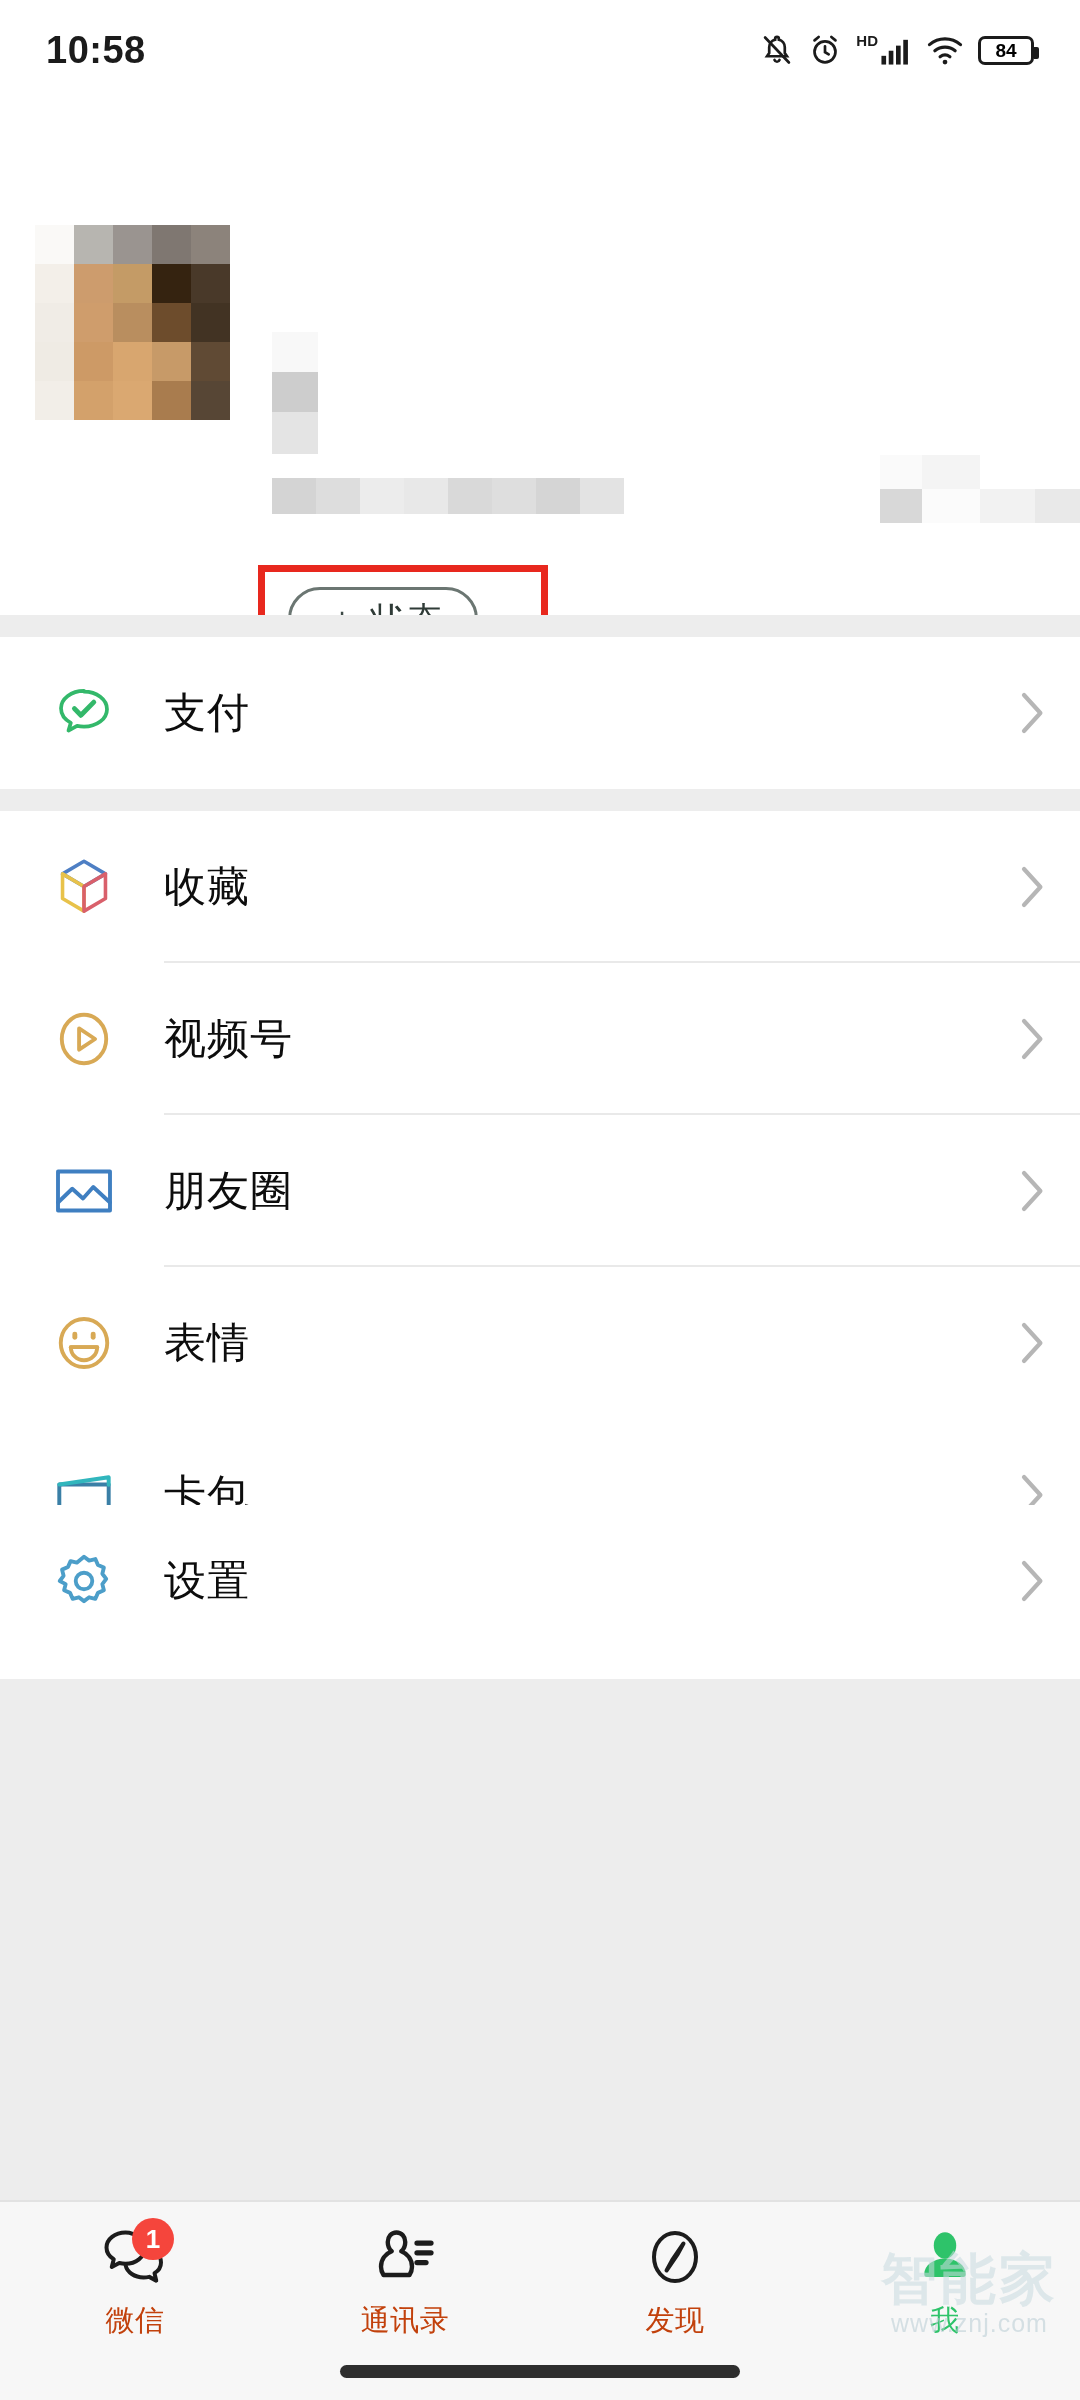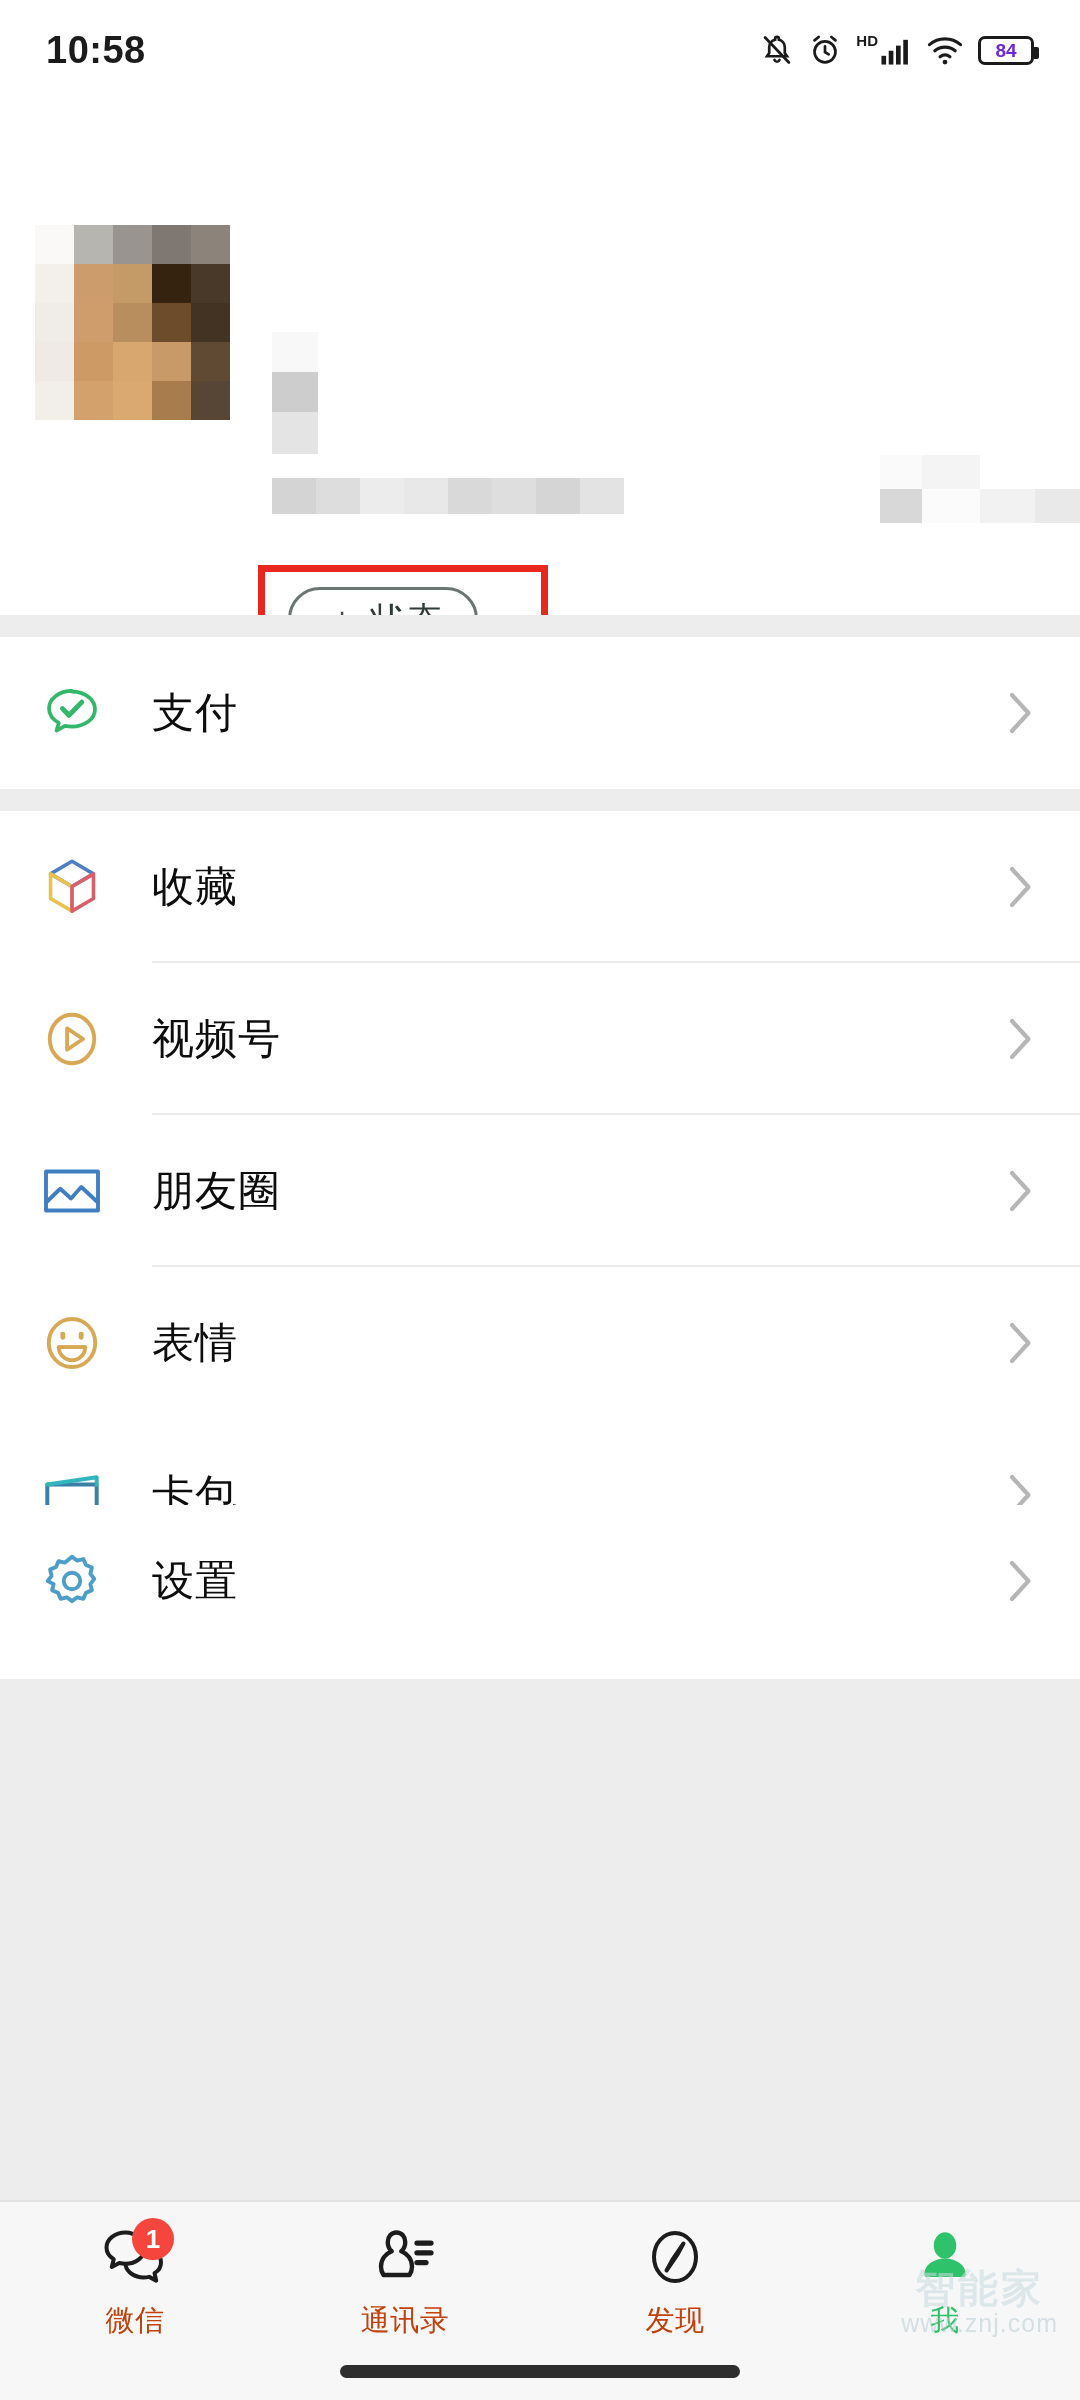--- a/index.html
+++ b/index.html
@@ -25,21 +25,21 @@
   .sb-hd { font-size:15px; font-weight:700; color:#1b1b1b; line-height:1; margin-bottom:20px; }
   .battery {
     position:relative; width:56px; height:29px;
     border:3px solid #1b1b1b; border-radius:7px;
     display:flex; align-items:center; justify-content:center;
   }
   .battery::after {
     content:""; position:absolute; right:-8px; top:8px;
     width:5px; height:12px; background:#1b1b1b; border-radius:0 2px 2px 0;
   }
-  .battery span { font-size:19px; font-weight:700; color:#6d28d9; line-height:1; }
+  .battery span { font-size:19px; font-weight:700; color:#000000; line-height:1; }
 
   
   .profile-card {
     position:absolute; top:100px; left:0; width:1080px; height:515px;
     background:#ffffff;
   }
   .avatar {
     position:absolute; left:35px; top:125px; width:195px; height:195px;
     overflow:hidden;
   }
@@ -58,21 +58,21 @@
   .status-pill .txt { font-size:35px; color:#2f3b37; line-height:1; letter-spacing:1px; }
 
   .redbox {
     position:absolute; left:258px; top:465px;
     width:290px; height:138px;
     border:7px solid #e8281e; background:transparent;
   }
 
   
   .gap { position:absolute; left:0; width:1080px; background:#ededed; }
-  .section { position:absolute; left:0; width:1080px; background:#ffffff; }
+  .section { position:absolute; left:0; width:1080px; background:#ffffff;padding-left:12px; }
 
   .row {
     position:relative; width:1080px; height:152px;
     display:flex; align-items:center;
   }
   .row .ic {
     position:absolute; left:40px; top:50%; transform:translateY(-50%);
     width:64px; height:64px; display:flex; align-items:center; justify-content:center;
   }
   .row .ic svg { display:block; }
@@ -110,21 +110,21 @@
     position:absolute; left:50%; transform:translateX(-50%);
     bottom:22px; width:400px; height:13px; background:#2e2e2e; border-radius:7px;
   }
 
   
   .watermark {
     position:absolute; right:22px; bottom:62px;
     display:flex; flex-direction:column; align-items:center;
     opacity:0.55; pointer-events:none;
   }
-  .wm-main { font-size:40px; color:#c9dbe0; font-weight:700; letter-spacing:3px; line-height:1.05; }
+  .wm-main { font-size:56px; color:#c9dbe0; font-weight:700; letter-spacing:3px; line-height:1.05; }
   .wm-sub  { font-size:25px; color:#b9ccd4; letter-spacing:1px; }
 </style>
 </head>
 <body>
 
 <div class="phone">
 
   <div class="statusbar">
     <div class="sb-time">10:58</div>
     <div class="sb-icons">

